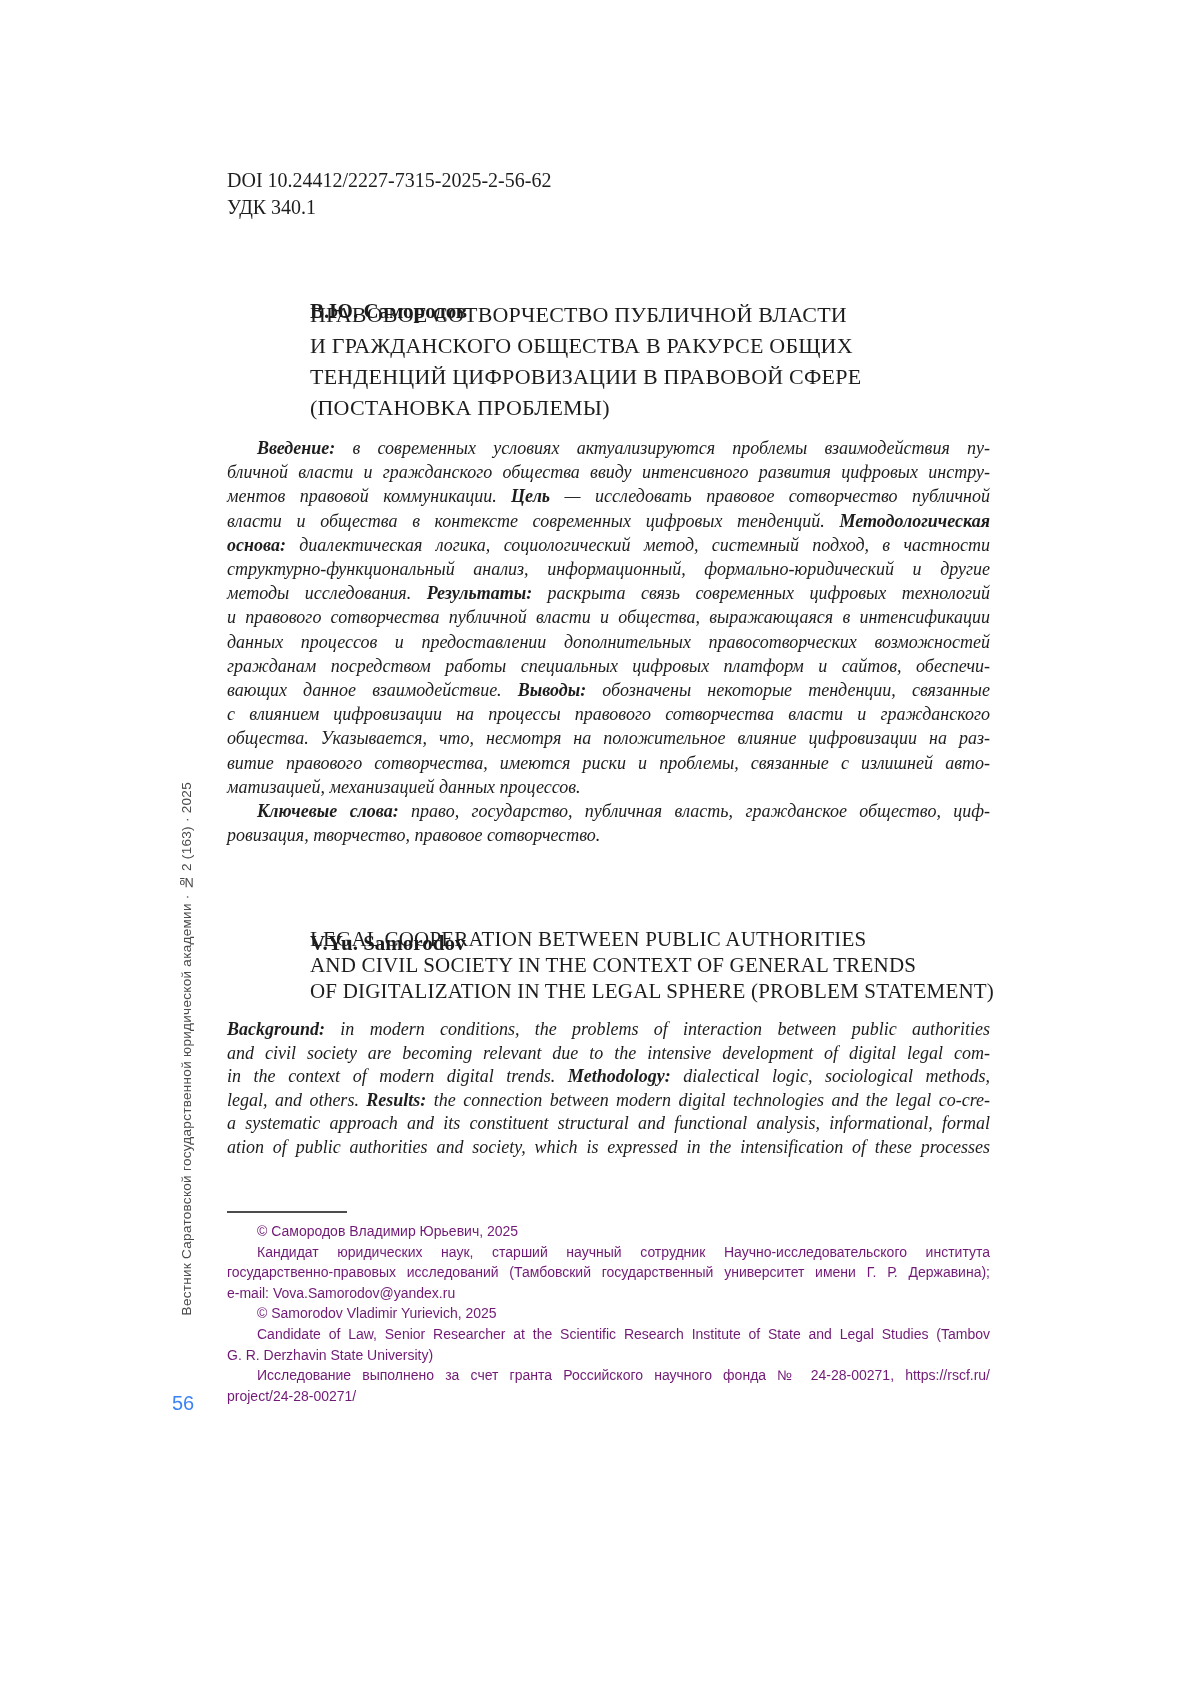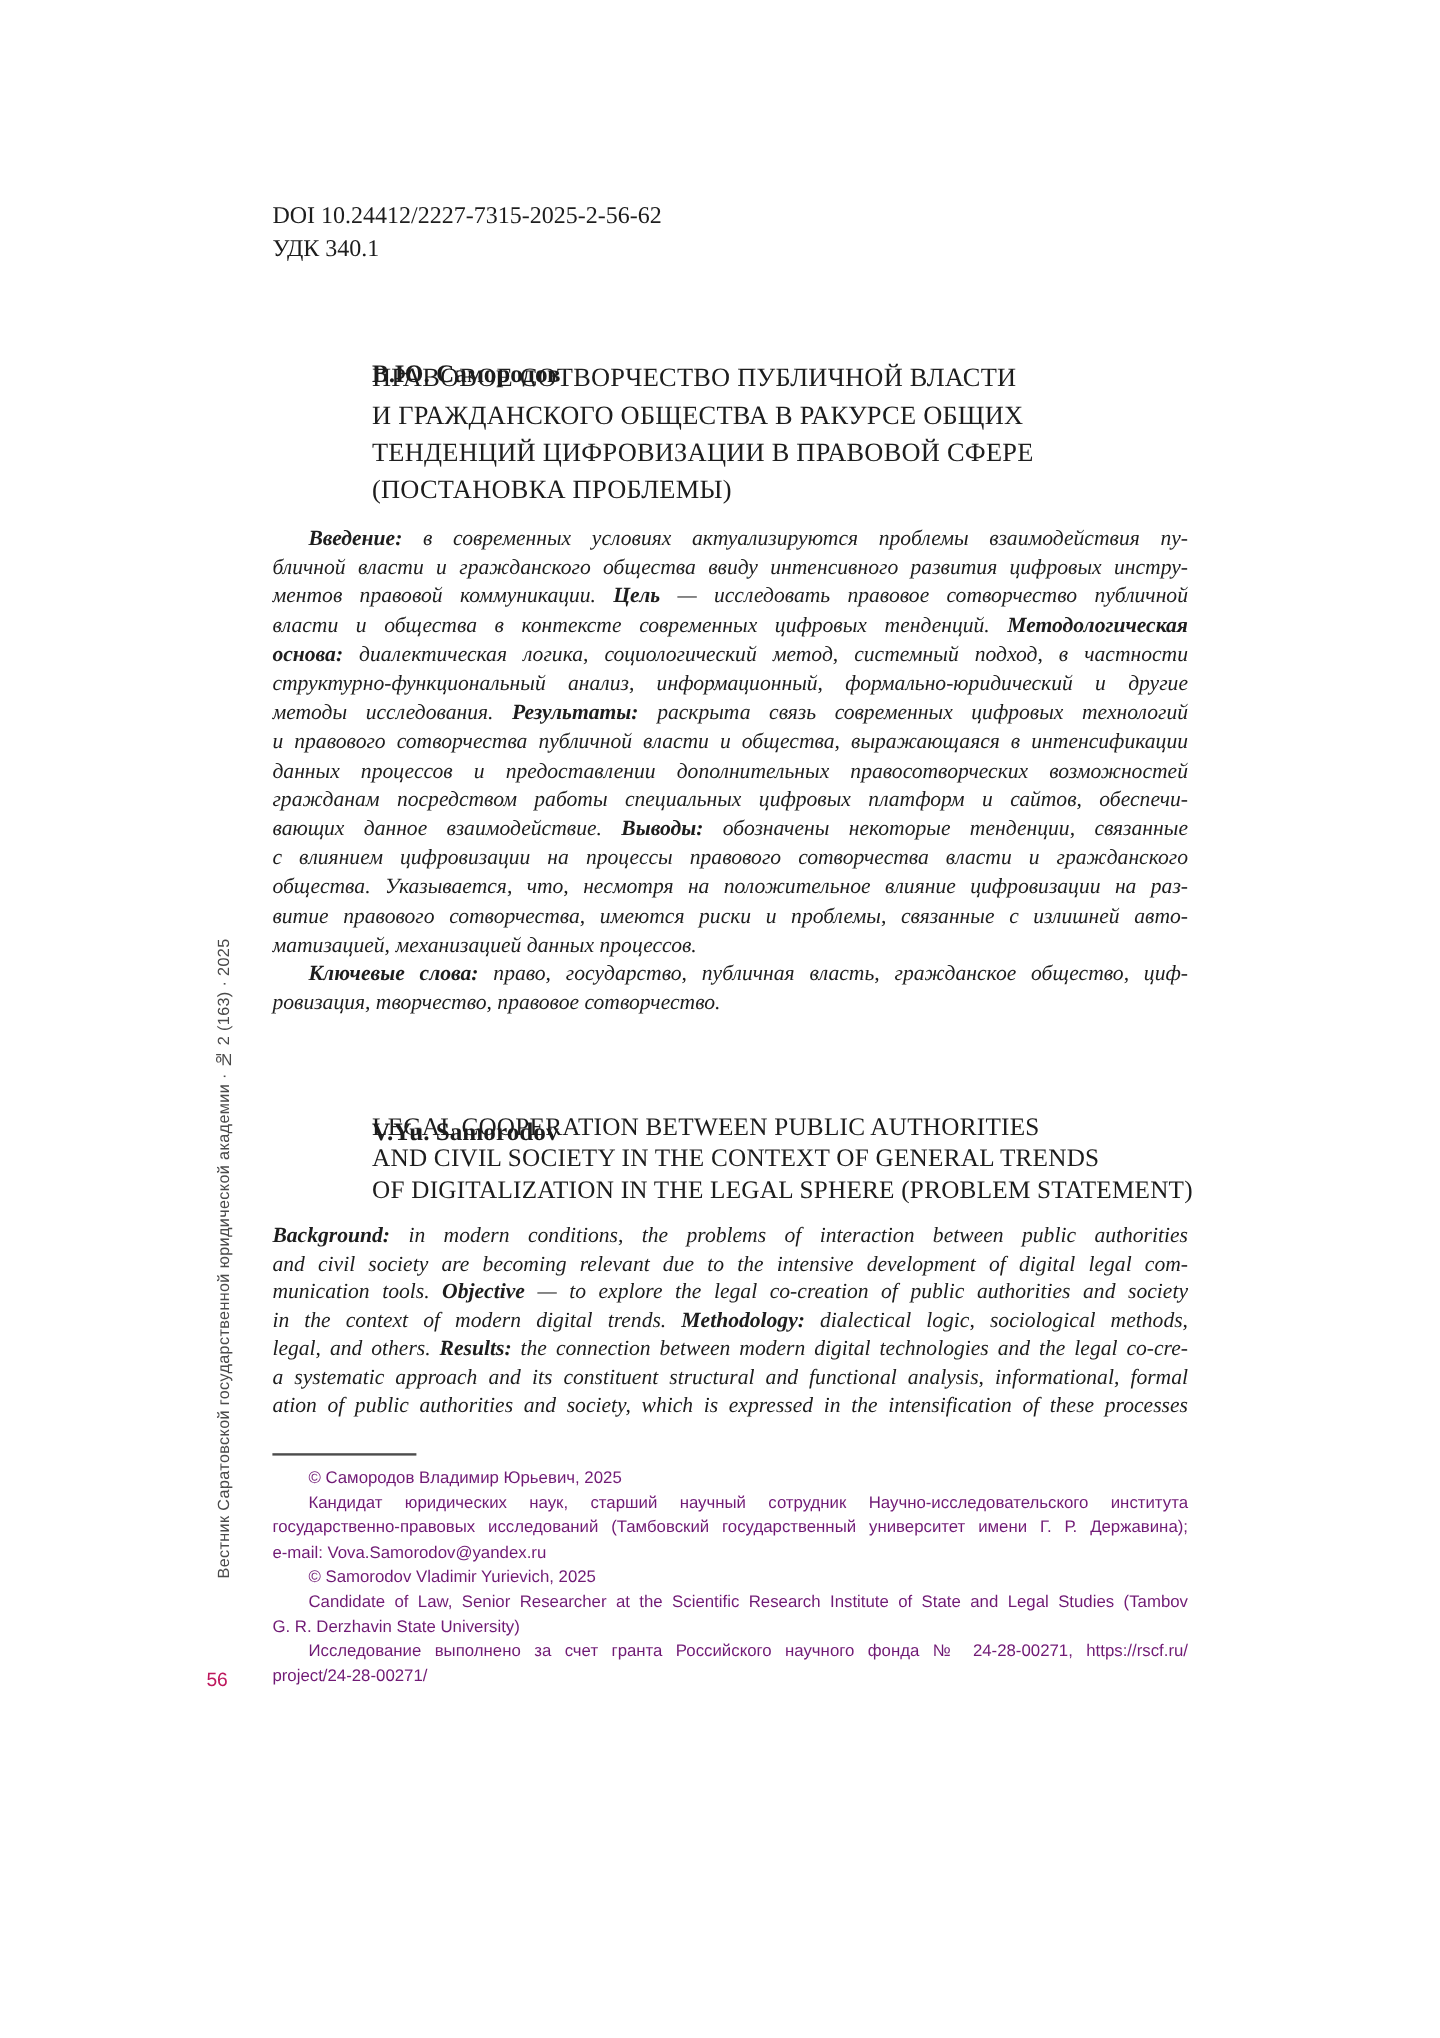--- a/index.html
+++ b/index.html
@@ -64,21 +64,21 @@
     position: absolute; left: 179px; top: 782px;
     writing-mode: vertical-rl; transform: rotate(180deg);
     font-family: "Liberation Sans", "DejaVu Sans", sans-serif;
     font-size: 13.5px; color: #4a4a4a; white-space: nowrap;
     letter-spacing: 0.3px;
   }
   
   .page-number {
     position: absolute; left: 172px; top: 1392px;
     font-family: "Liberation Sans", "DejaVu Sans", sans-serif;
-    font-size: 16px; color: #be185d;
+    font-size: 20px; color: #3b82f6;
   }
   b { font-weight: bold; }
 </style>
 </head>
 <body>
 
 <div class="page">
 
   <div class="doi-block">
     <div>DOI 10.24412/2227-7315-2025-2-56-62</div>
@@ -122,21 +122,20 @@
 
   <div class="title-block en lines no-justify">
       <div class="line">LEGAL COOPERATION BETWEEN PUBLIC AUTHORITIES</div>
       <div class="line">AND CIVIL SOCIETY IN THE CONTEXT OF GENERAL TRENDS</div>
       <div class="line">OF DIGITALIZATION IN THE LEGAL SPHERE (PROBLEM STATEMENT)</div>
     </div>
 
   <div class="abstract en lines justify-all">
       <div class="line"><b>Background:</b> in modern conditions, the problems of interaction between public authorities</div>
       <div class="line">and civil society are becoming relevant due to the intensive development of digital legal com-</div>
-      <div class="line">munication tools. <b>Objective</b> — to explore the legal co-creation of public authorities and society</div>
       <div class="line">in the context of modern digital trends. <b>Methodology:</b> dialectical logic, sociological methods,</div>
       <div class="line">legal, and others. <b>Results:</b> the connection between modern digital technologies and the legal co-cre-</div>
       <div class="line">a systematic approach and its constituent structural and functional analysis, informational, formal</div>
       <div class="line">ation of public authorities and society, which is expressed in the intensification of these processes</div>
     </div>
 
   <div class="footnote-rule"></div>
 
   <div class="footnote">
       <div class="para">

